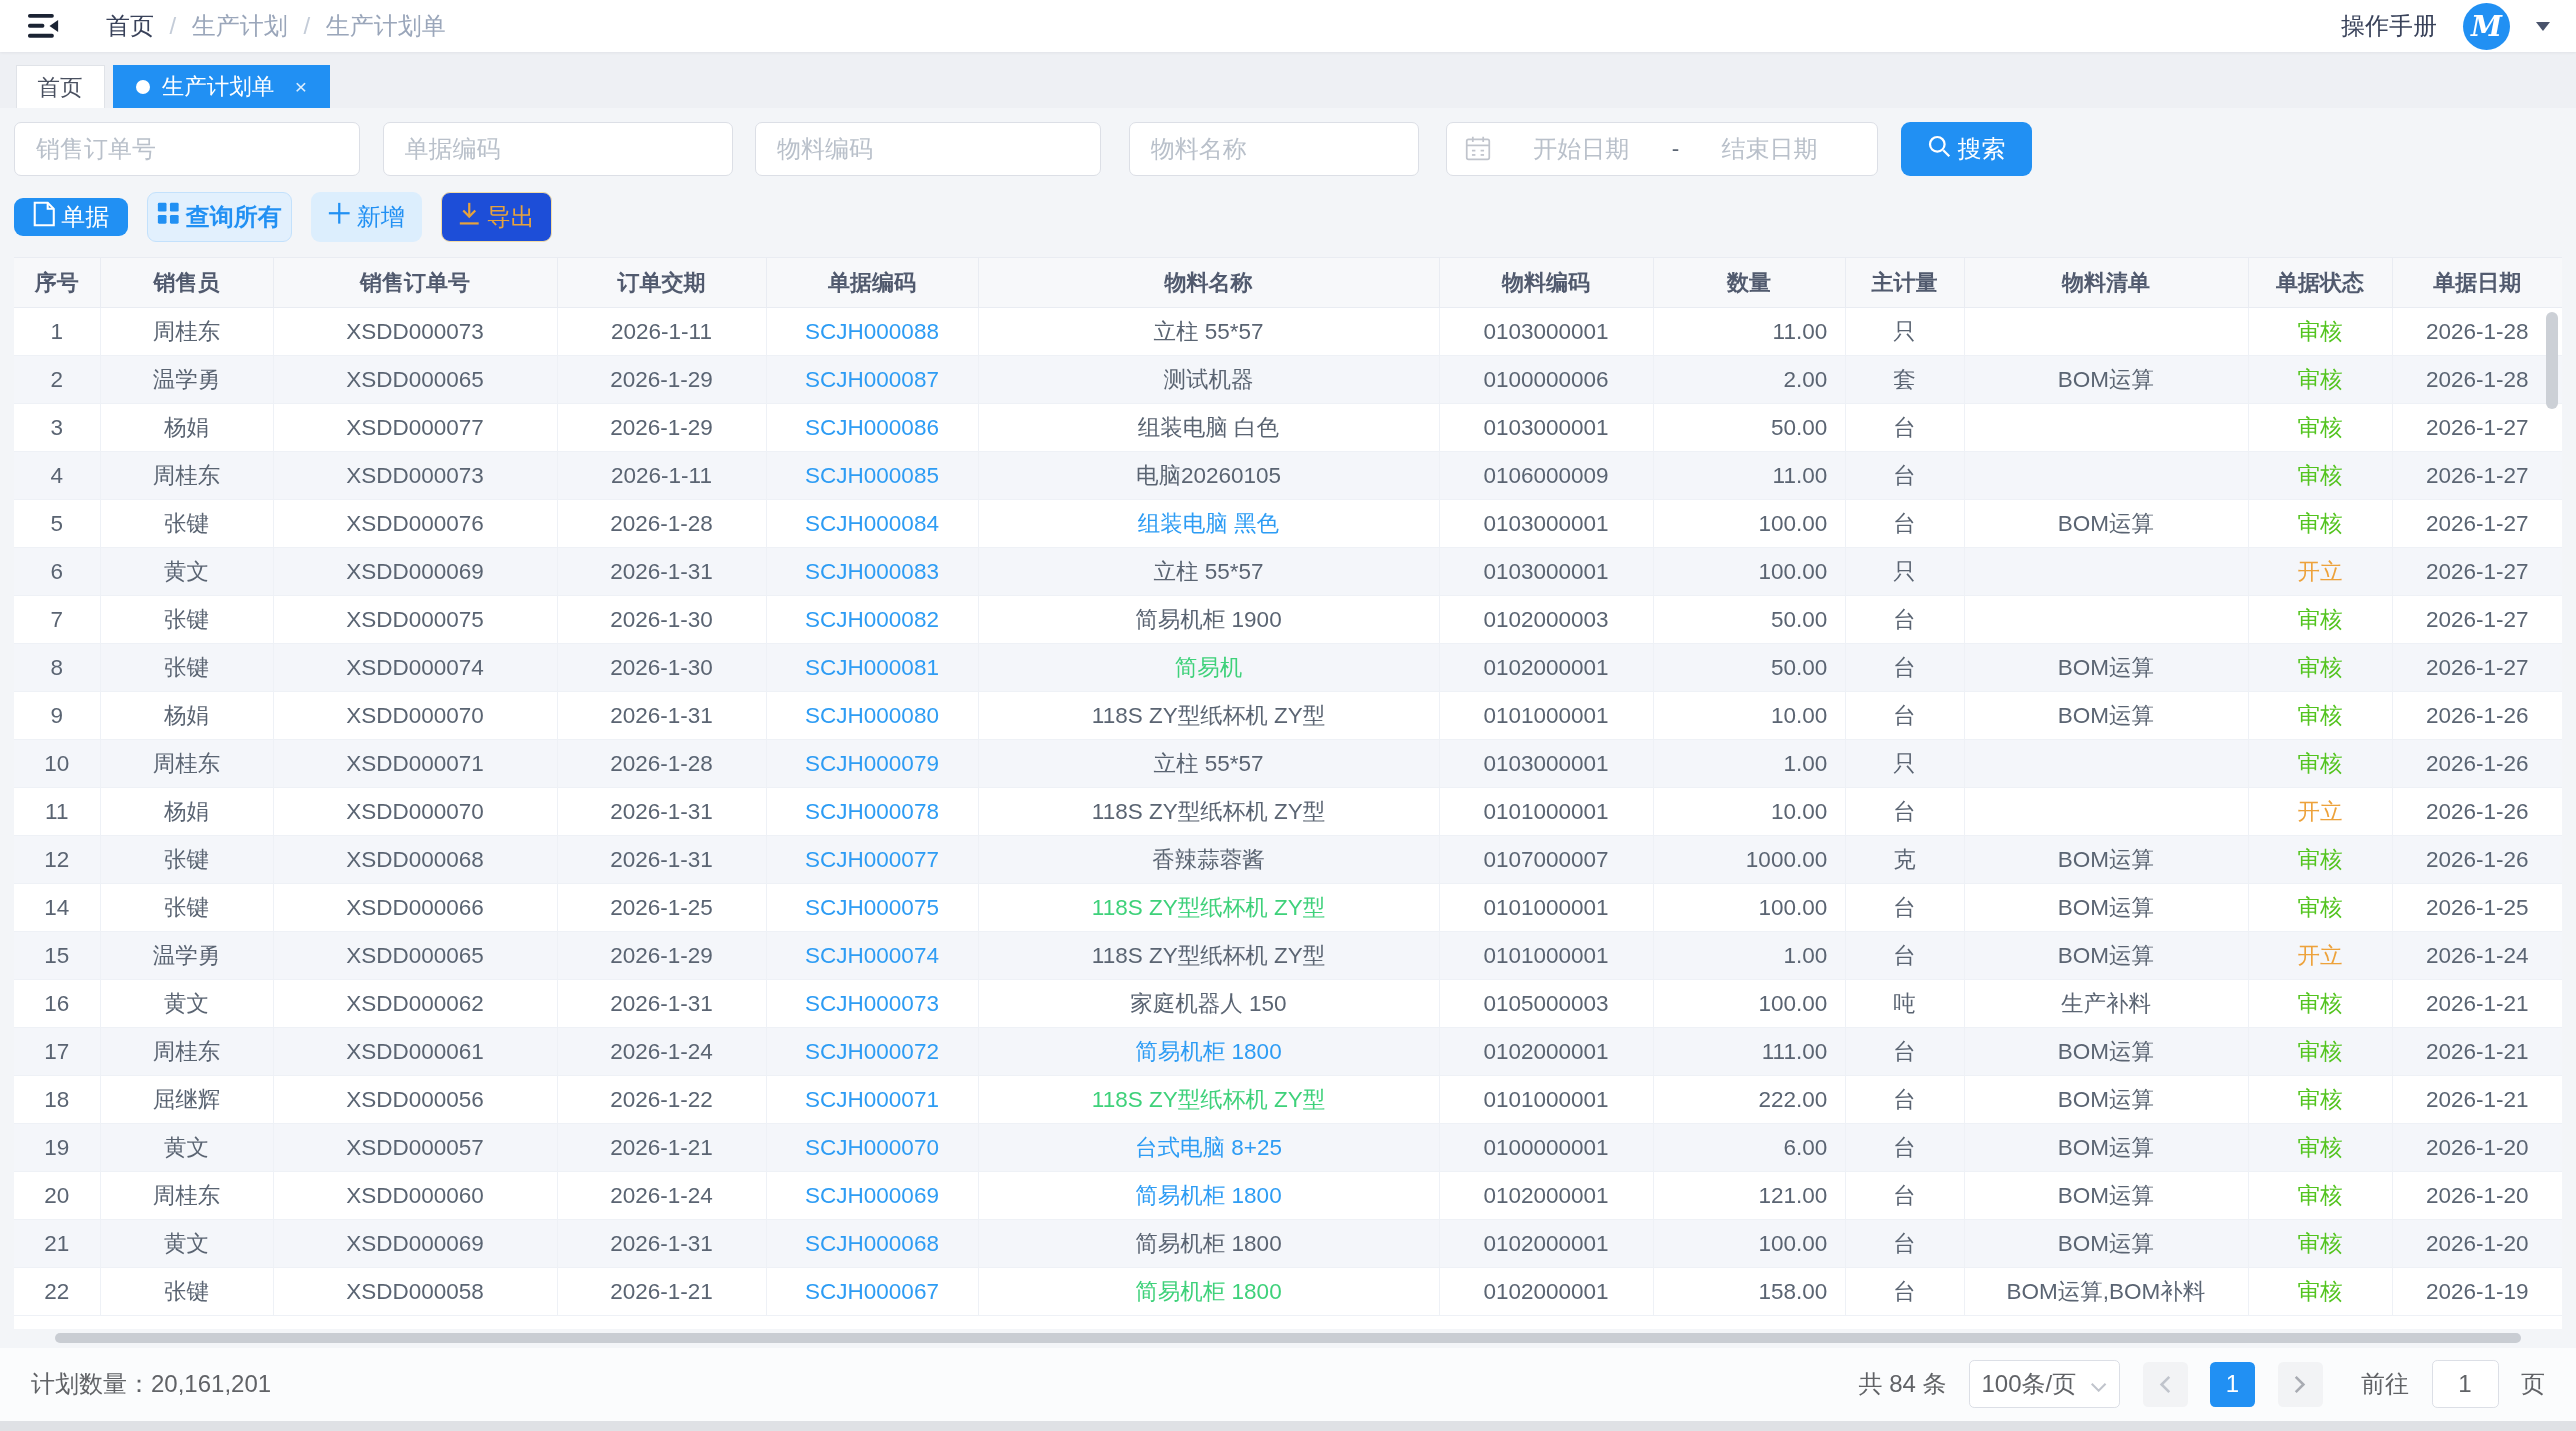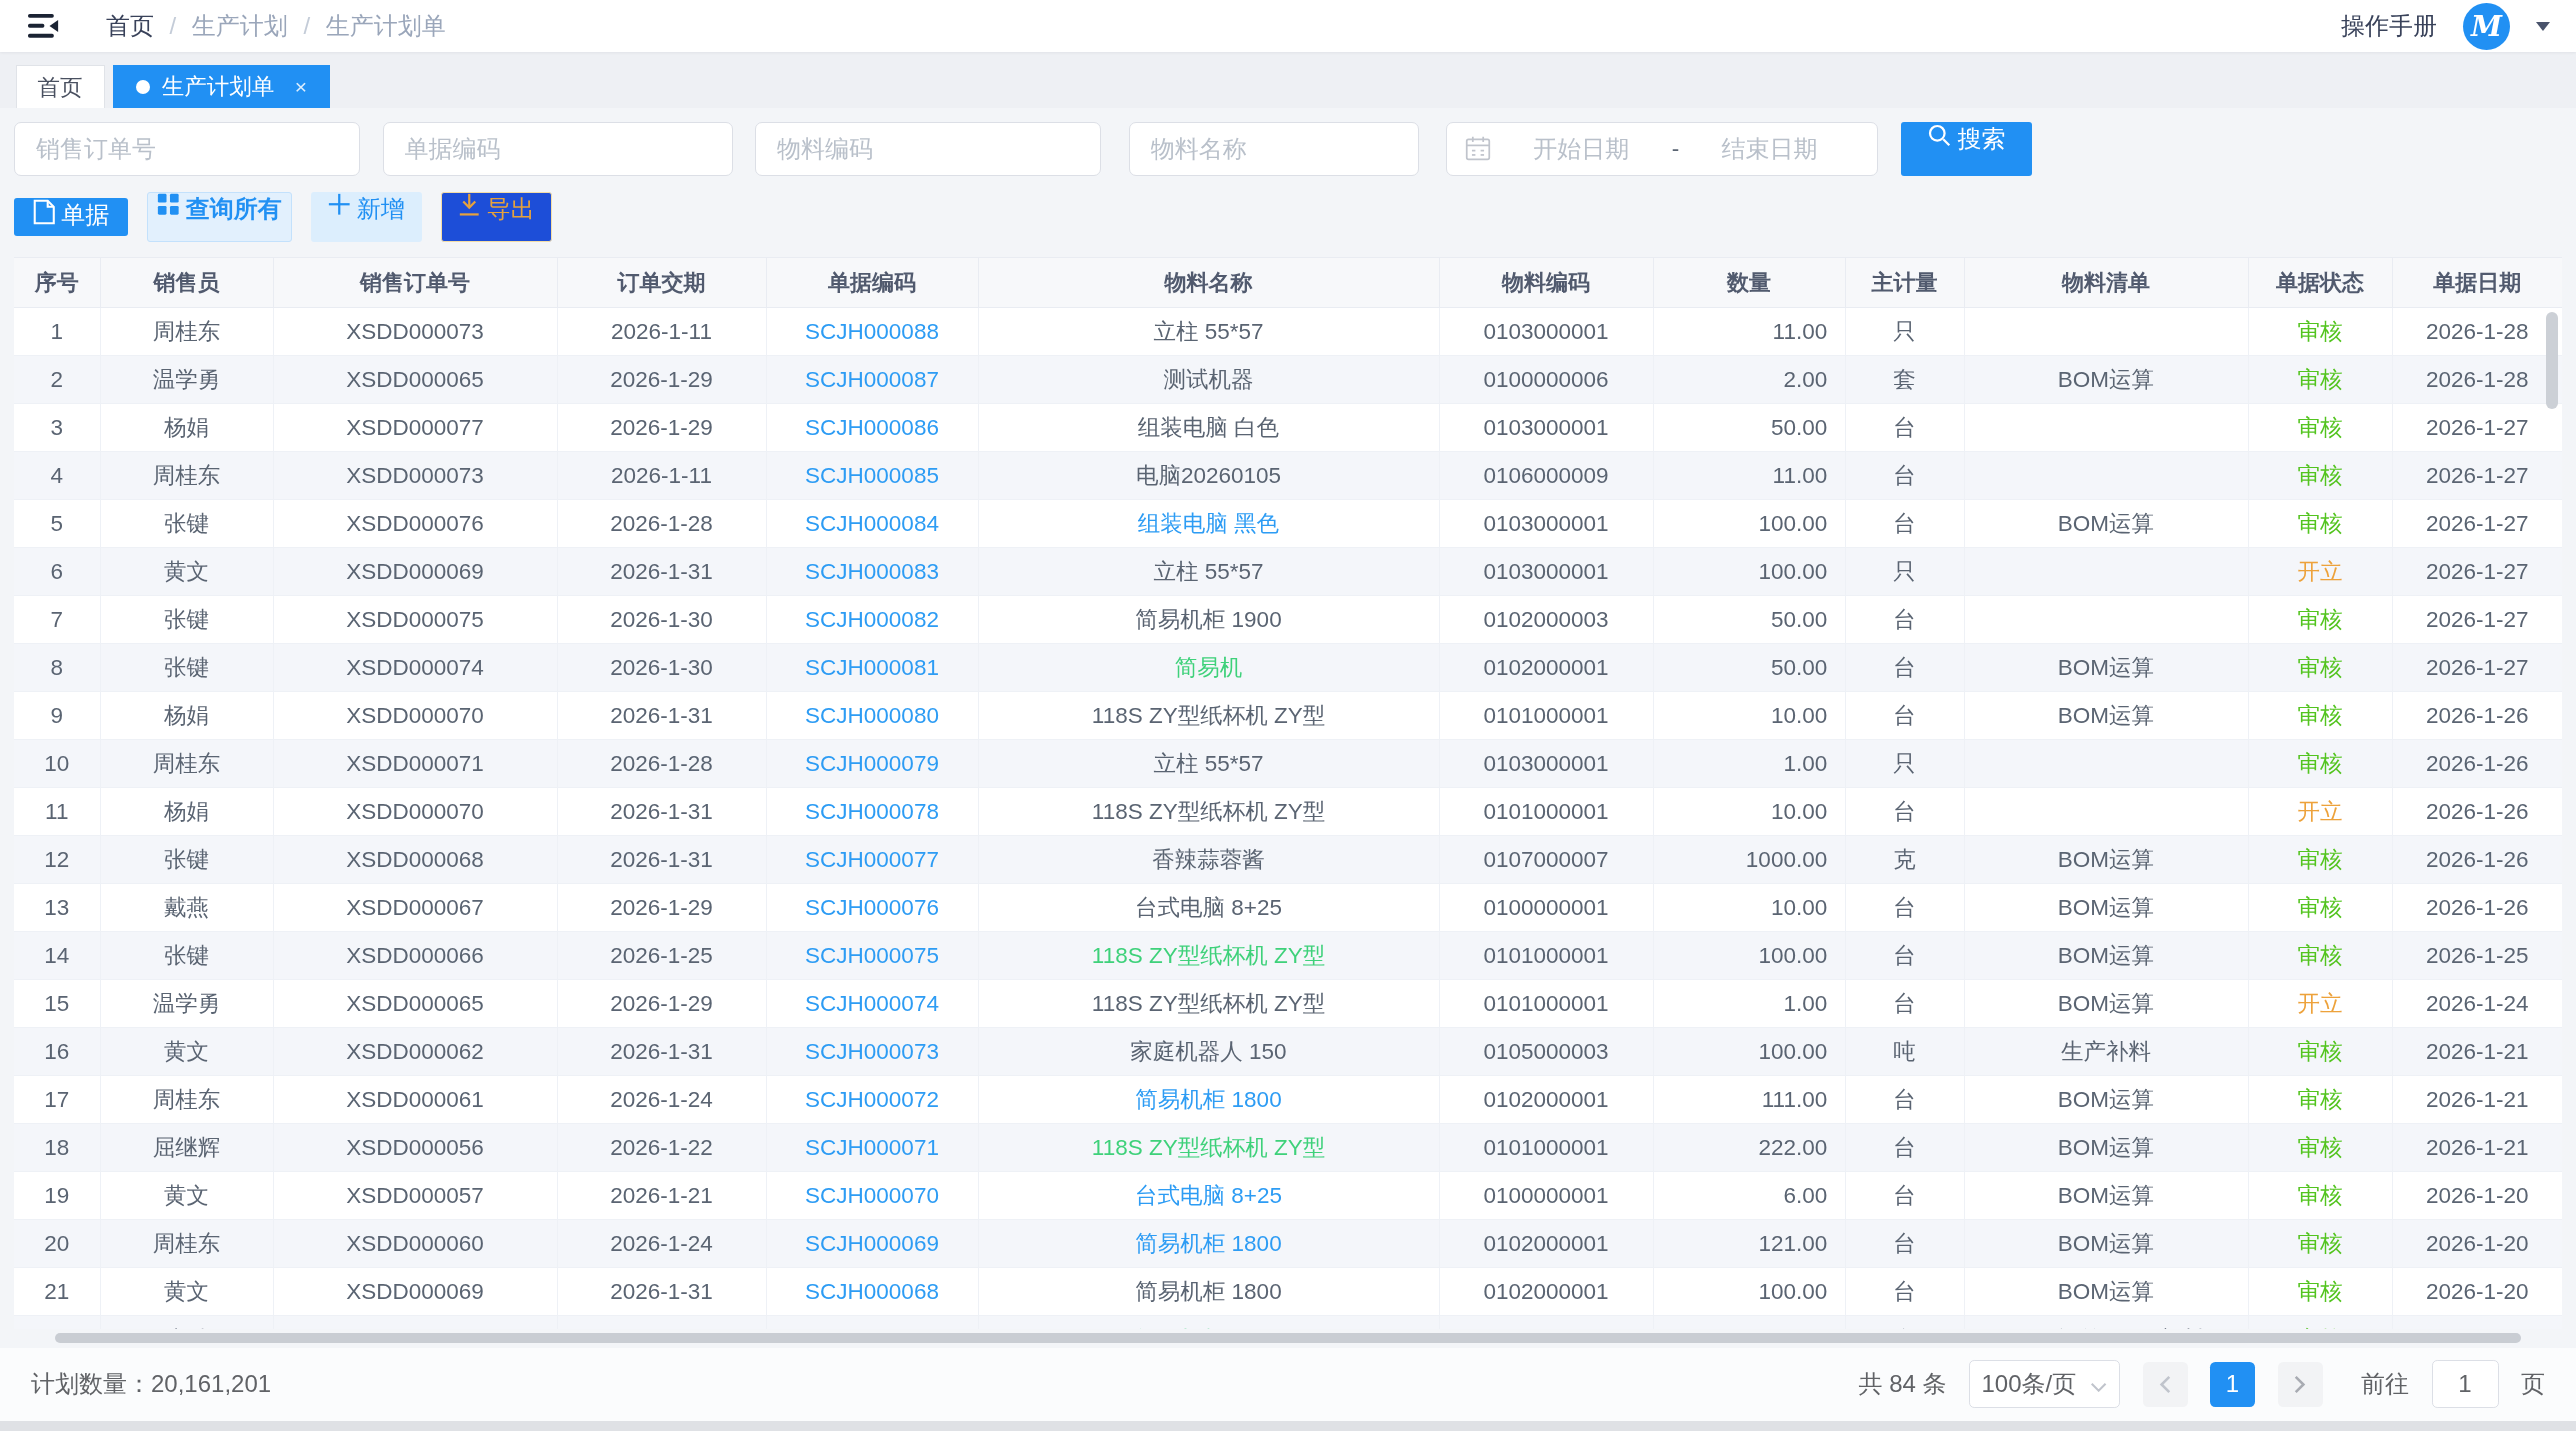--- a/index.html
+++ b/index.html
@@ -28,21 +28,21 @@
   .tab-close{font-size:21px;opacity:.85;margin-left:8.6px;}
   
   .content{padding:0 14px;}
   .filter-row{margin-top:14px;display:flex;align-items:center;gap:22.5px;}
   .f-input{height:54px;background:#fff;border:0.9px solid #dcdfe6;border-radius:7px;padding:0 21px;font-size:24px;color:#5a6472;font-family:inherit;outline:none;}
   .f-input::placeholder{color:#b9c0ca;}
   .w1{width:346px;}.w2{width:350px;}.w3{width:346px;}.w4{width:290px;margin-left:5.2px;}
   .daterange{width:432px;height:54px;background:#fff;border:0.9px solid #dcdfe6;border-radius:7px;display:flex;align-items:center;padding:0 17.3px;margin-left:5.2px;}
   .daterange .ph{flex:1;text-align:center;font-size:24px;color:#b9c0ca;}
   .daterange .sep{color:#5a6472;font-size:22.5px;}
-  .btn{display:flex;align-items:flex-start;justify-content:center;gap:6px;border-radius:3px;cursor:pointer;font-size:24px;border:0.9px solid transparent;}
+  .btn{display:flex;align-items:center;justify-content:center;gap:6px;border-radius:9px;cursor:pointer;font-size:24px;border:0.9px solid transparent;}
   .search-btn{width:131px;height:54px;background:var(--accent);color:#fff;}
   .toolbar{margin-top:15.6px;display:flex;align-items:center;gap:19px;}
   .btn-doc{width:114px;height:38px;background:var(--accent);color:#fff;}
   .btn-queryall{width:145px;height:50px;background:#e2f0fd;border-color:#c3e1fc;color:var(--accent);font-weight:bold;}
   .btn-add{width:111px;height:50px;background:#dceefd;color:var(--accent);}
   .btn-export{width:111px;height:50px;background:#1d4ed8;border-color:#f3dda7;color:var(--export-text);}
   
   .table-card{margin-top:15.6px;background:#fff;height:1072px;overflow:hidden;position:relative;}
   table{width:100%;border-collapse:collapse;table-layout:fixed;}
   th{height:50px;background:#f7f8fa;color:#515a6e;font-weight:700;font-size:22px;border:0.9px solid #e9ecf2;border-left:none;text-align:center;}
@@ -372,34 +372,20 @@
             <td class="cell-link">SCJH000077</td>
             <td>香辣蒜蓉酱</td>
             <td>0107000007</td>
             <td class="cell-qty">1000.00</td>
             <td>克</td>
             <td>BOM运算</td>
             <td class="status-approved">审核</td>
             <td>2026-1-26</td>
           </tr>
           <tr>
-            <td>13</td>
-            <td>戴燕</td>
-            <td>XSDD000067</td>
-            <td>2026-1-29</td>
-            <td class="cell-link">SCJH000076</td>
-            <td>台式电脑 8+25</td>
-            <td>0100000001</td>
-            <td class="cell-qty">10.00</td>
-            <td>台</td>
-            <td>BOM运算</td>
-            <td class="status-approved">审核</td>
-            <td>2026-1-26</td>
-          </tr>
-          <tr>
             <td>14</td>
             <td>张键</td>
             <td>XSDD000066</td>
             <td>2026-1-25</td>
             <td class="cell-link">SCJH000075</td>
             <td class="mat-green">118S ZY型纸杯机 ZY型</td>
             <td>0101000001</td>
             <td class="cell-qty">100.00</td>
             <td>台</td>
             <td>BOM运算</td>

